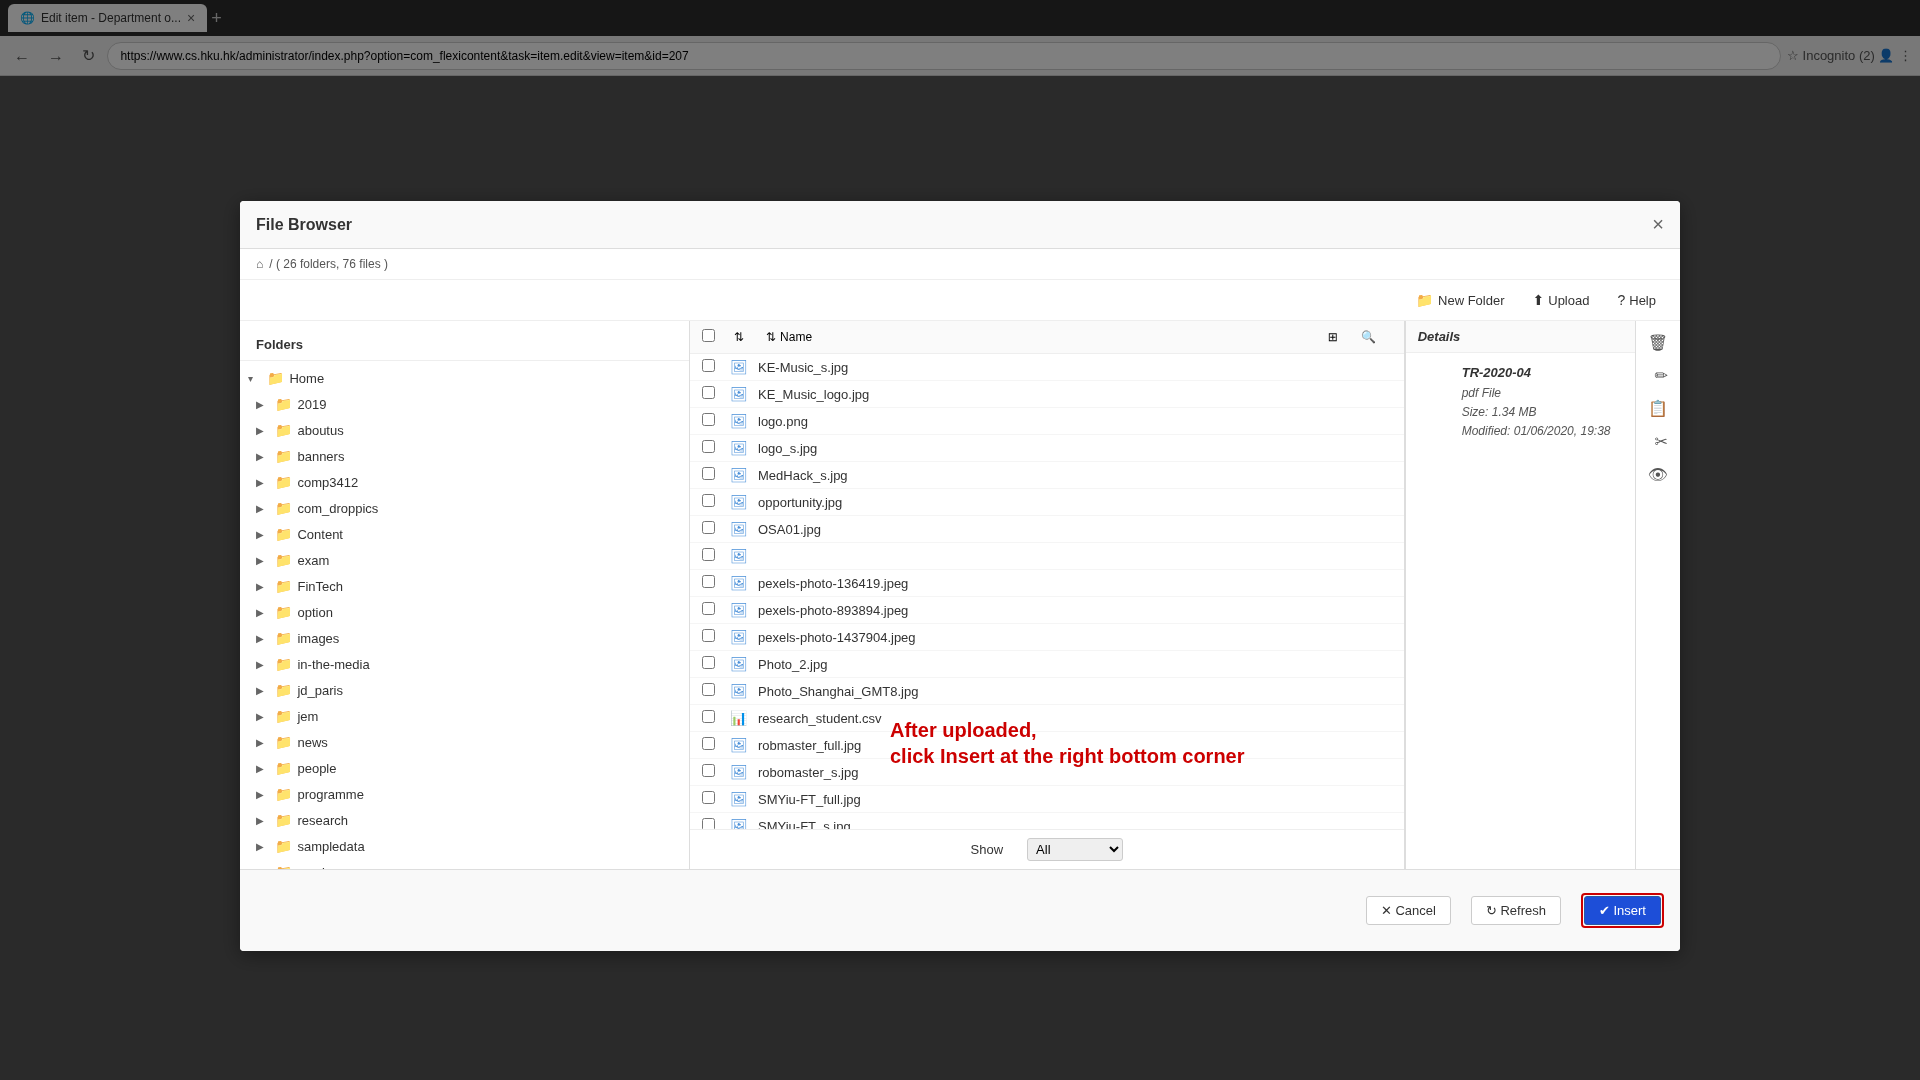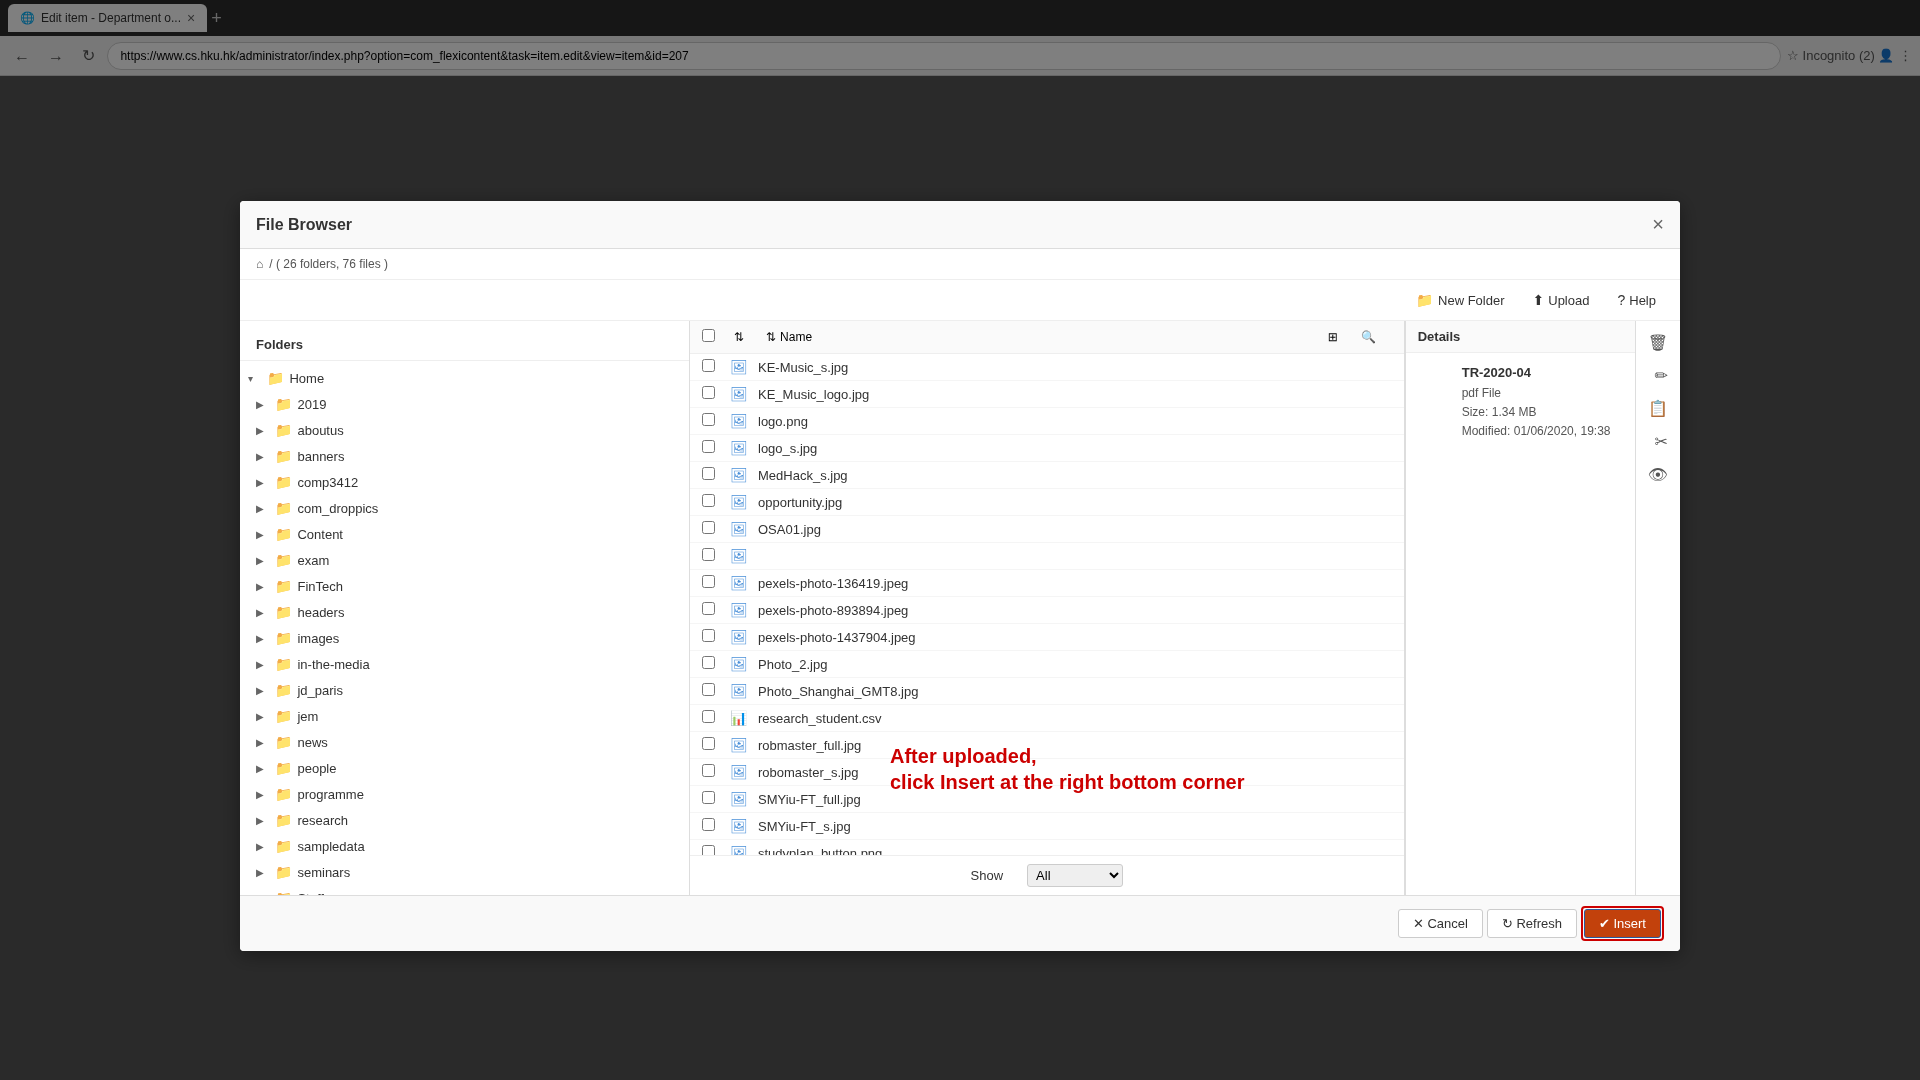--- a/index.html
+++ b/index.html
@@ -53,36 +53,36 @@
     .file-row .icon-col { width: 28px; }
     .file-row .name-col { flex: 1; }
     .file-row .img-icon { color: #4a90d9; font-size: 14px; }
     .file-row .csv-icon { color: #2a7a2a; font-size: 14px; }
     .file-row input[type="checkbox"] { cursor: pointer; }
     .files-footer { padding: 8px 12px; border-top: 1px solid #eee; display: flex; align-items: center; justify-content: center; gap: 24px; }
     .show-label { font-size: 13px; color: #333; }
     .show-select { border: 1px solid #ccc; border-radius: 3px; padding: 2px 4px; font-size: 13px; }
 
     
-    .details-panel { width: 230px; border-left: 1px solid #ddd; display: flex; flex-direction: column; }
+    .details-panel { width: 230px; border-left: 1px solid #ddd; display: flex; flex-direction: column; font-style: italic; }
     .details-header { padding: 8px 12px; font-weight: bold; color: #333; font-size: 13px; border-bottom: 1px solid #eee; background: #fafafa; }
     .details-content { padding: 12px; flex: 1; margin-left: 44px; }
     .details-filename { font-weight: bold; font-size: 13px; color: #333; margin-bottom: 4px; }
     .details-info { font-size: 12px; color: #555; line-height: 1.6; }
     .details-actions { display: flex; flex-direction: column; align-items: flex-end; padding: 8px; gap: 6px; border-left: 1px solid #ddd; }
     .action-icon-btn { background: none; border: none; cursor: pointer; color: #555; font-size: 16px; padding: 4px; }
 
     
     .annotation { position: absolute; color: #cc0000; font-size: 20px; font-weight: bold; font-family: Arial, sans-serif; pointer-events: none; line-height: 1.3; }
 
     
-    .modal-footer { display: flex; align-items: center; justify-content: flex-end; padding: 10px 16px; border-top: 1px solid #ddd; background: #f9f9f9; gap: 4px; border-radius: 0 0 4px 4px; }
+    .modal-footer { display: flex; align-items: center; justify-content: flex-end; padding: 23px 16px; border-top: 1px solid #ddd; background: #f9f9f9; gap: 20px; border-radius: 0 0 4px 4px; }
     .btn { padding: 6px 14px; border-radius: 3px; font-size: 13px; cursor: pointer; border: none; display: flex; align-items: center; gap: 4px; }
     .btn-default { background: #fff; border: 1px solid #ccc; color: #333; }
-    .btn-primary { background: #c2410c; color: #fff; border: 1px solid #2a5a9f; }
+    .btn-primary { background: #1d4ed8; color: #fff; border: 1px solid #2a5a9f; }
     .btn-insert-wrapper { border: 2px solid #cc0000; border-radius: 4px; padding: 1px; }
 
     
     .right-panel { display: flex; border-left: 1px solid #ddd; }
   </style>
 </head>
 <body>
 
 <div class="browser-chrome">
   <div class="tab-bar">
@@ -181,21 +181,21 @@
               <span>exam</span>
             </div>
             <div class="folder-item" style="padding-left: 16px;">
               <span style="width:14px; font-size:10px; color:#666;">▶</span>
               <span style="color:#e8a020; margin:0 5px; font-size:14px;">📁</span>
               <span>FinTech</span>
             </div>
             <div class="folder-item" style="padding-left: 16px;">
               <span style="width:14px; font-size:10px; color:#666;">▶</span>
               <span style="color:#e8a020; margin:0 5px; font-size:14px;">📁</span>
-              <span>headers</span>
+              <span>option</span>
             </div>
             <div class="folder-item" style="padding-left: 16px;">
               <span style="width:14px; font-size:10px; color:#666;">▶</span>
               <span style="color:#e8a020; margin:0 5px; font-size:14px;">📁</span>
               <span>images</span>
             </div>
             <div class="folder-item" style="padding-left: 16px;">
               <span style="width:14px; font-size:10px; color:#666;">▶</span>
               <span style="color:#e8a020; margin:0 5px; font-size:14px;">📁</span>
               <span>in-the-media</span>

